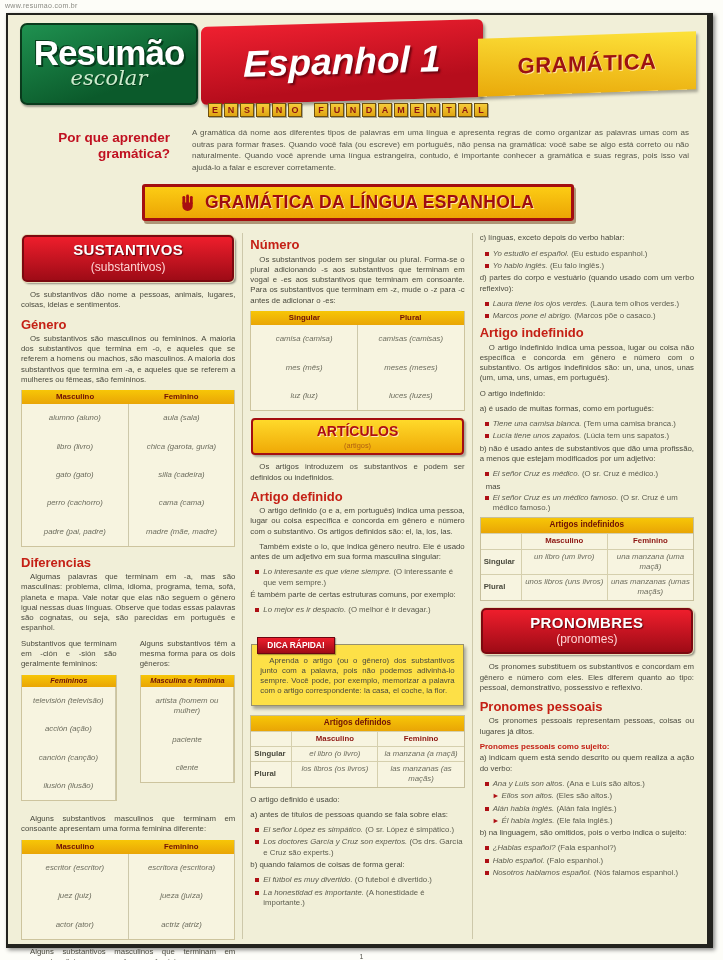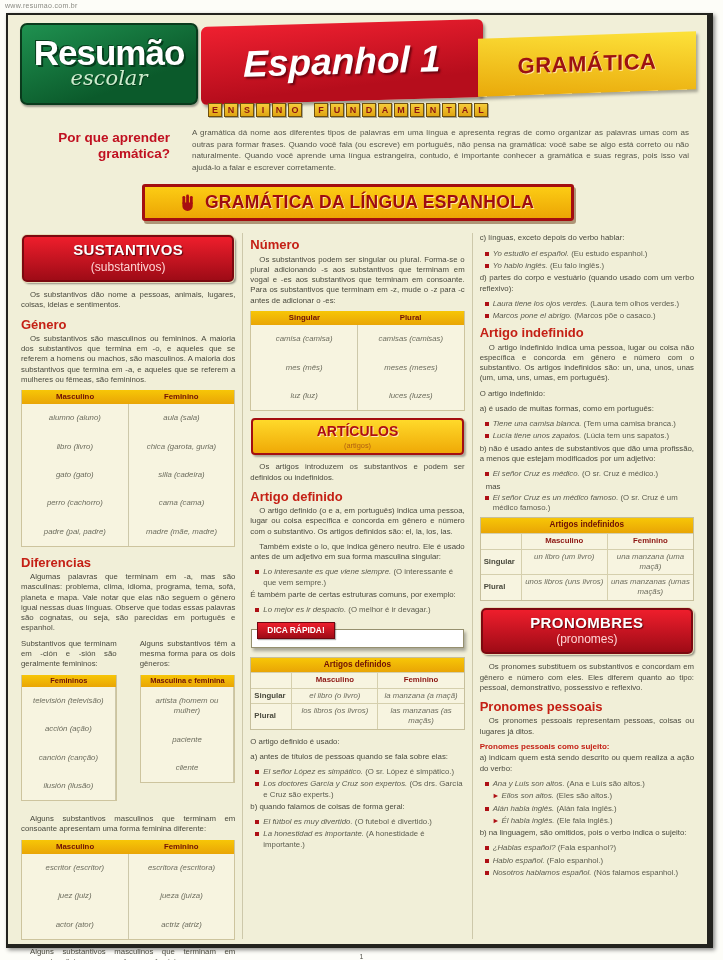--- a/index.html
+++ b/index.html
@@ -70,33 +70,33 @@
   .sec-yel .s { font-size:7.4px; color:#b05f12; }
 
   .wtable { margin:3px 0 7px; background:#f7f4e0; border:1px solid #cdc49e; border-top:none; }
   .wt-head { display:flex; background:linear-gradient(#f7c607,#e9a505); }
   .wt-head span { flex:1; text-align:center; font-weight:bold; color:#6e1006; font-size:7.8px; padding:2px 0; }
   .wt-row { display:flex; }
   .wt-row span { flex:1; text-align:center; font-style:italic; color:#6d6d5e; padding:9px 2px; }
   .wt-row span:first-child { border-right:1px solid #cdc8aa; }
   .mini { display:flex; gap:23px; margin-bottom:6px; }
   .mini > div { flex:1; }
-  .mini .wt-head span { font-size:7.4px; line-height:1.15; padding:2px 1px; }
+  .mini .wt-head span { font-size:7.4px; line-height:1.15; padding:2px 1px;font-style:italic; }
 
   .mtable { margin:4px 0 7px; border:1px solid #c6bf9c; background:#f7f4e0; }
   .mt-title { background:linear-gradient(#f7c607,#e9a505); text-align:center; font-weight:bold;
           color:#6e1006; font-size:8.2px; padding:2px 0; }
   .mt-grid { display:grid; grid-template-columns:40px 1fr 1fr; }
   .mt-grid > div { border-top:1px solid #d5cfad; border-left:1px solid #d5cfad; padding:2px 3px; }
   .mt-grid > div:nth-child(3n+1) { border-left:none; }
   .mt-ch { text-align:center; font-weight:bold; color:#8c1410; }
   .mt-rl { font-weight:bold; color:#4a4a3e; display:flex; align-items:center; }
   .mt-c { font-style:italic; color:#6d6d5e; text-align:center; }
 
-  .dica { position:relative; margin:13px 1px 9px; background:#ffffff; border:1px solid #96906f;
+  .dica { position:relative; margin:28px 1px 9px; background:#fde047; border:1px solid #96906f;
           box-shadow:2px 3px 3px rgba(0,0,0,.3); padding:11px 8px 6px; }
   .dica-label { position:absolute; top:-8px; left:5px; background:linear-gradient(#ee1e2c,#9e0b16);
           color:#fff; font-weight:bold; font-size:8.4px; padding:2px 9px; border:1px solid #6d0510;
           box-shadow:1px 1px 1px rgba(0,0,0,.3); }
   .dica .p { margin-bottom:2px; }
 
   .ex { display:flex; gap:4px; margin:1px 0 2px 5px; }
   .ex .b { width:4px; height:4px; background:#ae1015; margin-top:3px; flex:none; }
   .ex .arw { color:#ae1015; font-weight:bold; flex:none; line-height:1.2; }
   .ex-t { flex:1; }
@@ -325,20 +325,21 @@
           <div class="ex-t"><span class="es">Lo interesante es que viene siempre.</span> <span class="pt">(O interessante é que vem sempre.)</span></div>
           </div>
         <div class="p">É também parte de certas estruturas comuns, por exemplo:</div>
         <div class="ex">
             <span class="b"></span>
           <div class="ex-t"><span class="es">Lo mejor es ir despacio.</span> <span class="pt">(O melhor é ir devagar.)</span></div>
           </div>
 
         <div class="dica">
           <div class="dica-label">DICA RÁPIDA!</div>
+          <div class="p ind">Aprenda o artigo (ou o gênero) dos substantivos junto com a palavra, pois não podemos adivinhá-lo sempre. Você pode, por exemplo, memorizar a palavra com o artigo correspondente: la casa, el coche, la flor.</div>
         </div>
 
         <div class="mtable">
           <div class="mt-title">Artigos definidos</div>
           <div class="mt-grid">
             <div></div>
             <div class="mt-ch">Masculino</div>
             <div class="mt-ch">Feminino</div>
             <div class="mt-rl">Singular</div>
             <div class="mt-c">el libro (o livro)</div>

